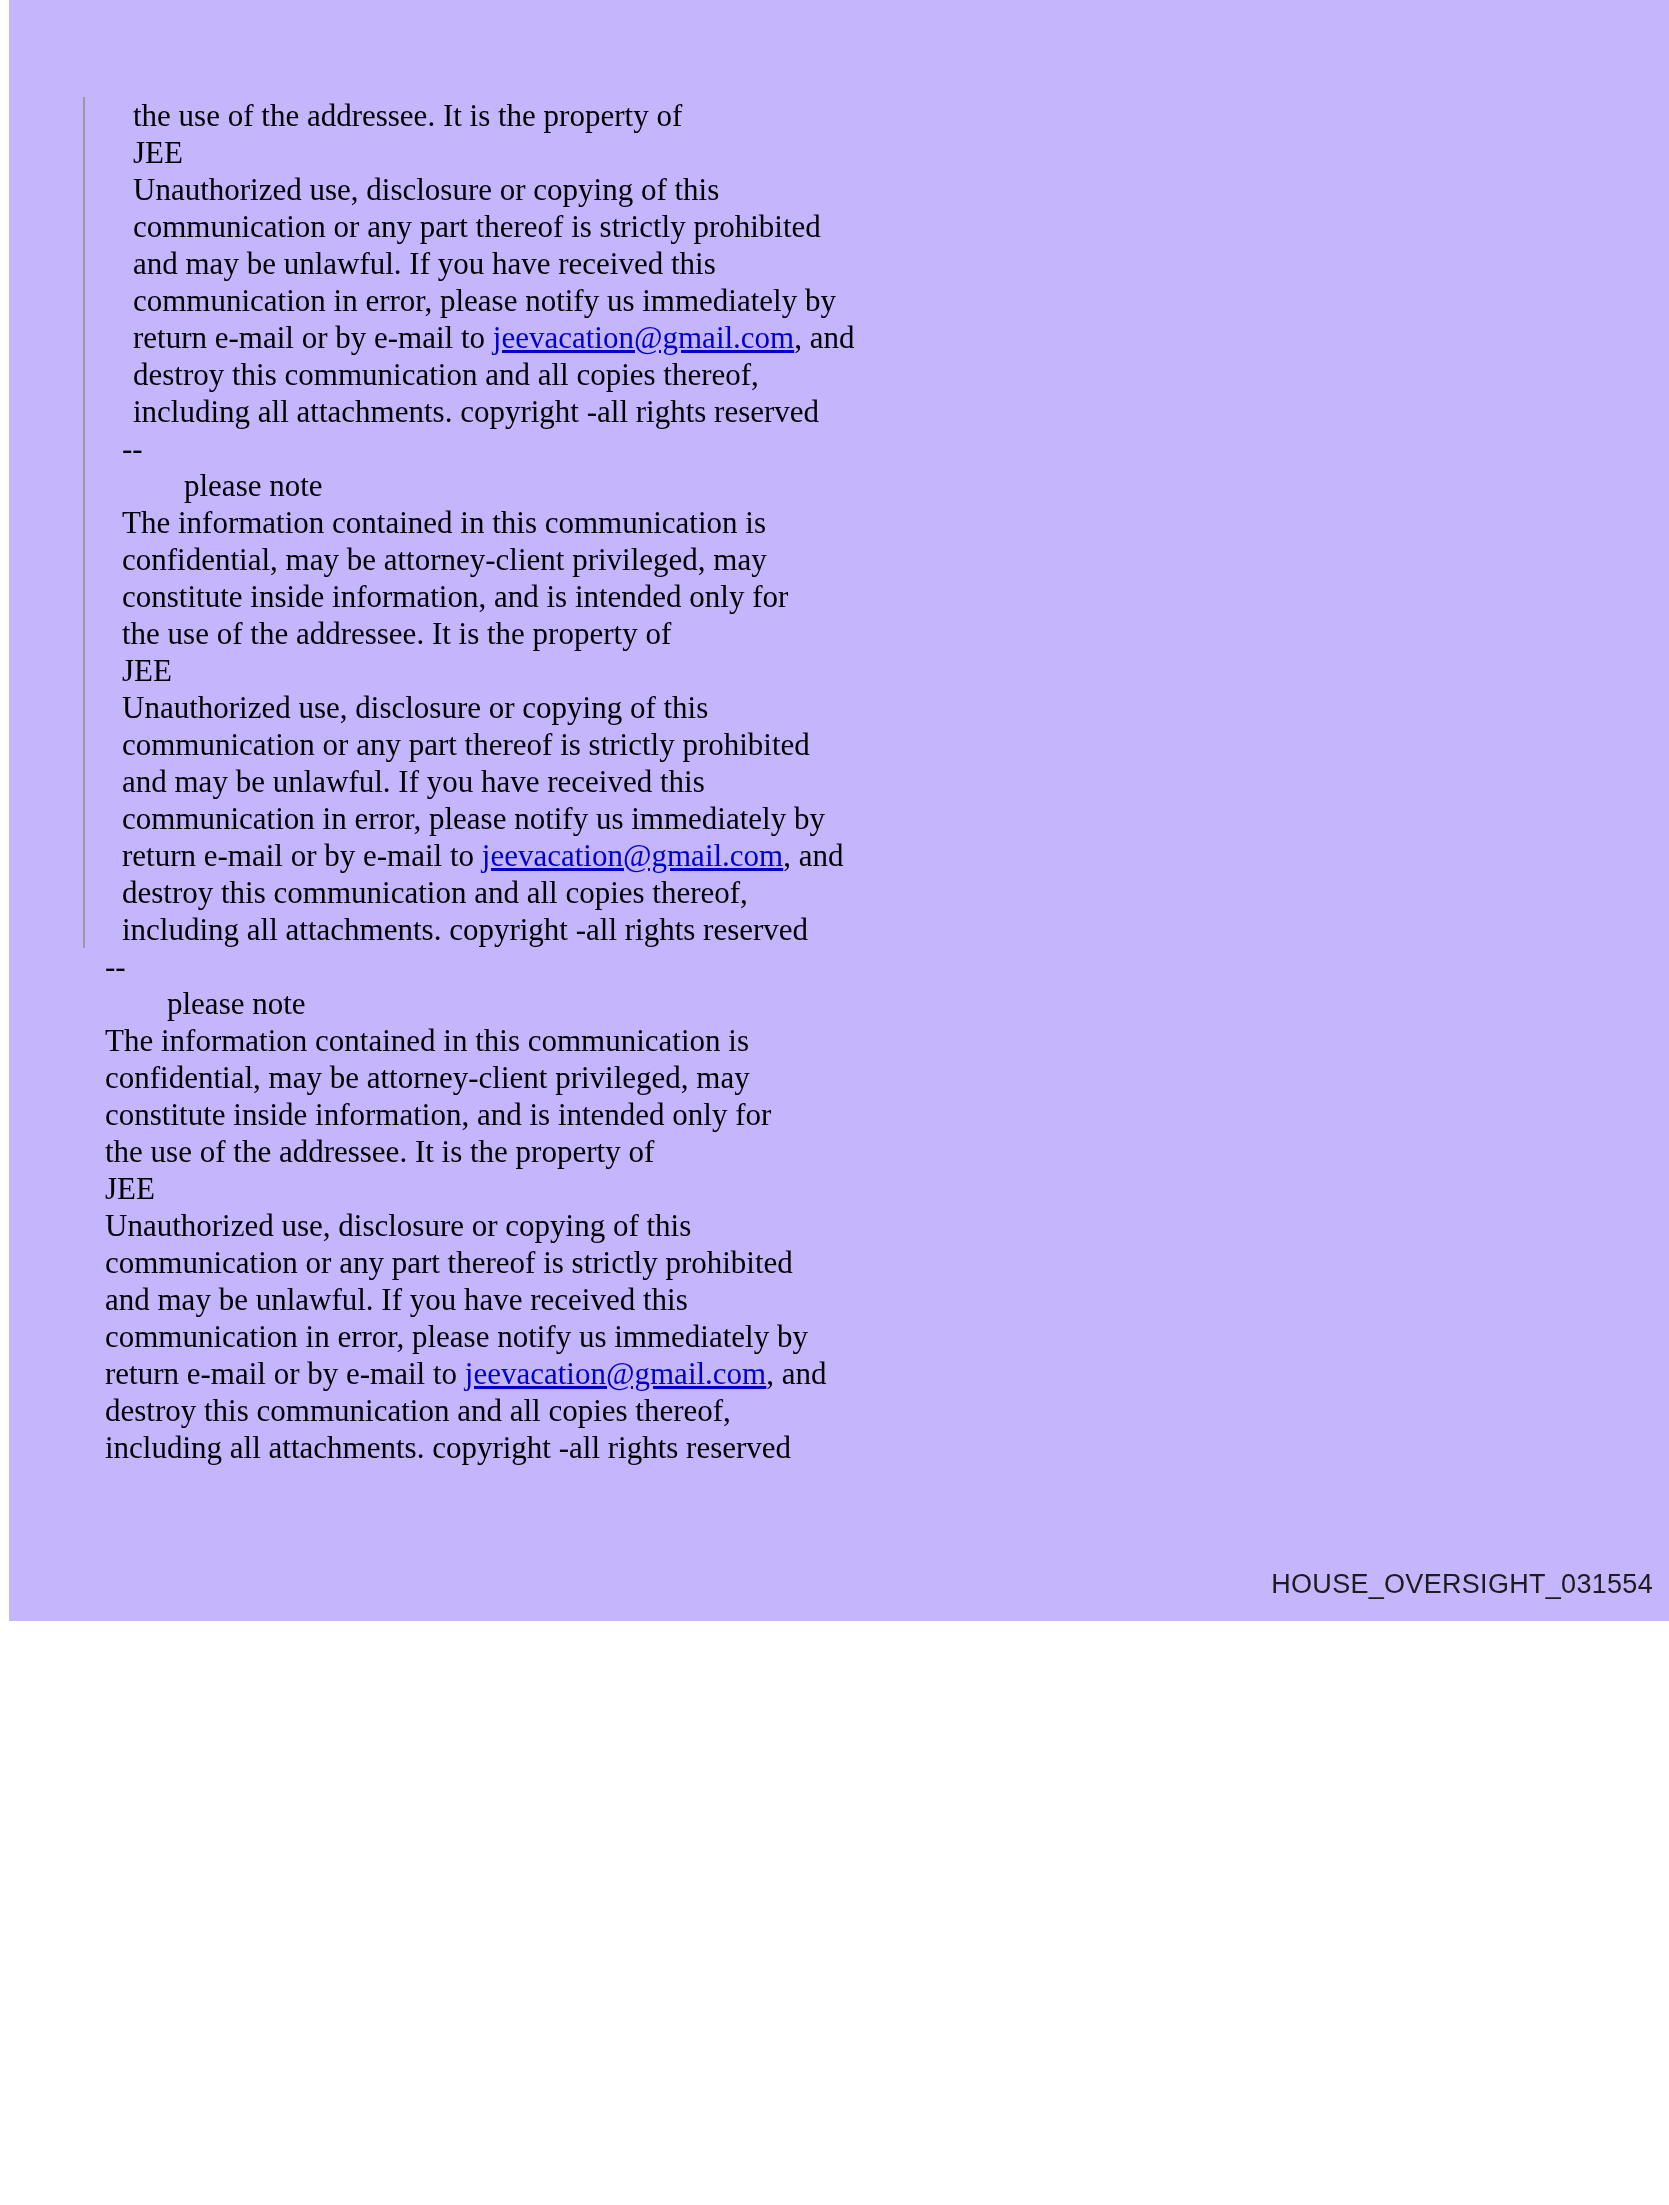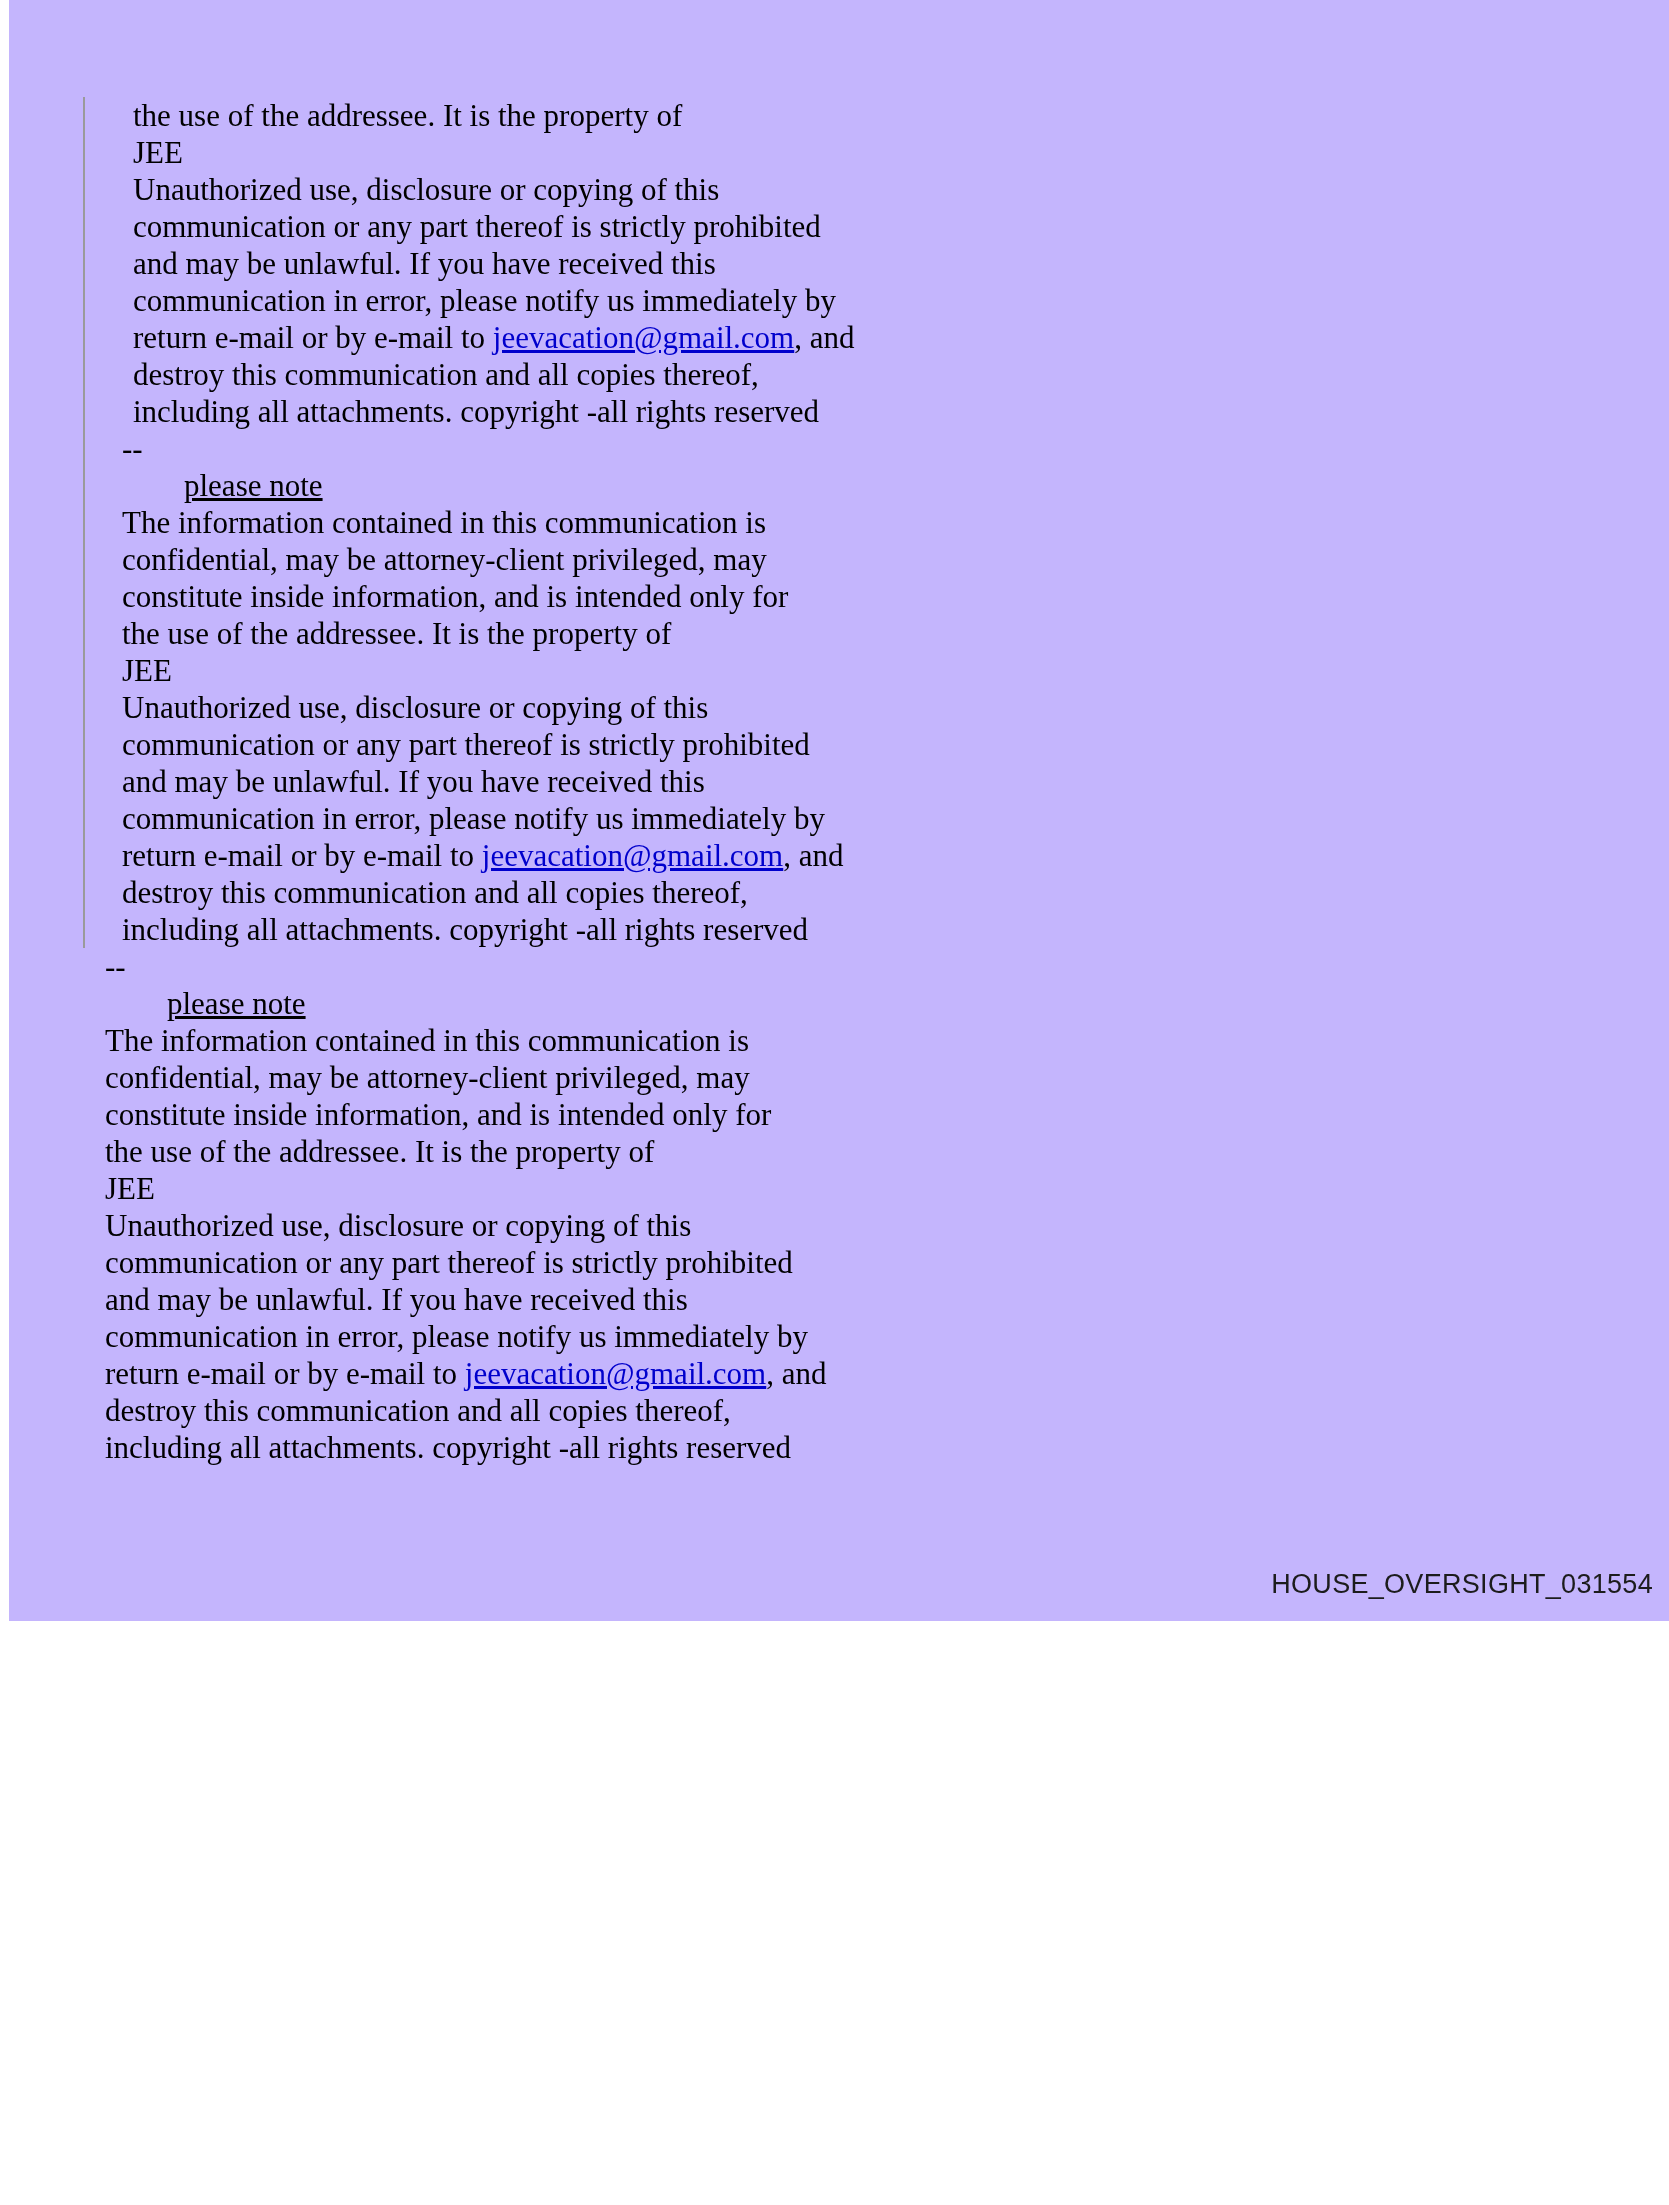--- a/index.html
+++ b/index.html
@@ -37,21 +37,20 @@
   }
   blockquote.level2 {
     margin-left: 11px;
   }
   .sep {
     white-space: pre;
   }
   .note {
     padding-left: 62px;
     white-space: pre;
-    text-decoration: underline;
   }
   .email-link {
     color: var(--link-color);
   }
   .footer-label {
     position: absolute;
     right: 25px;
     bottom: 21px;
     font-family: "Liberation Sans", sans-serif;
     font-size: 27px;

